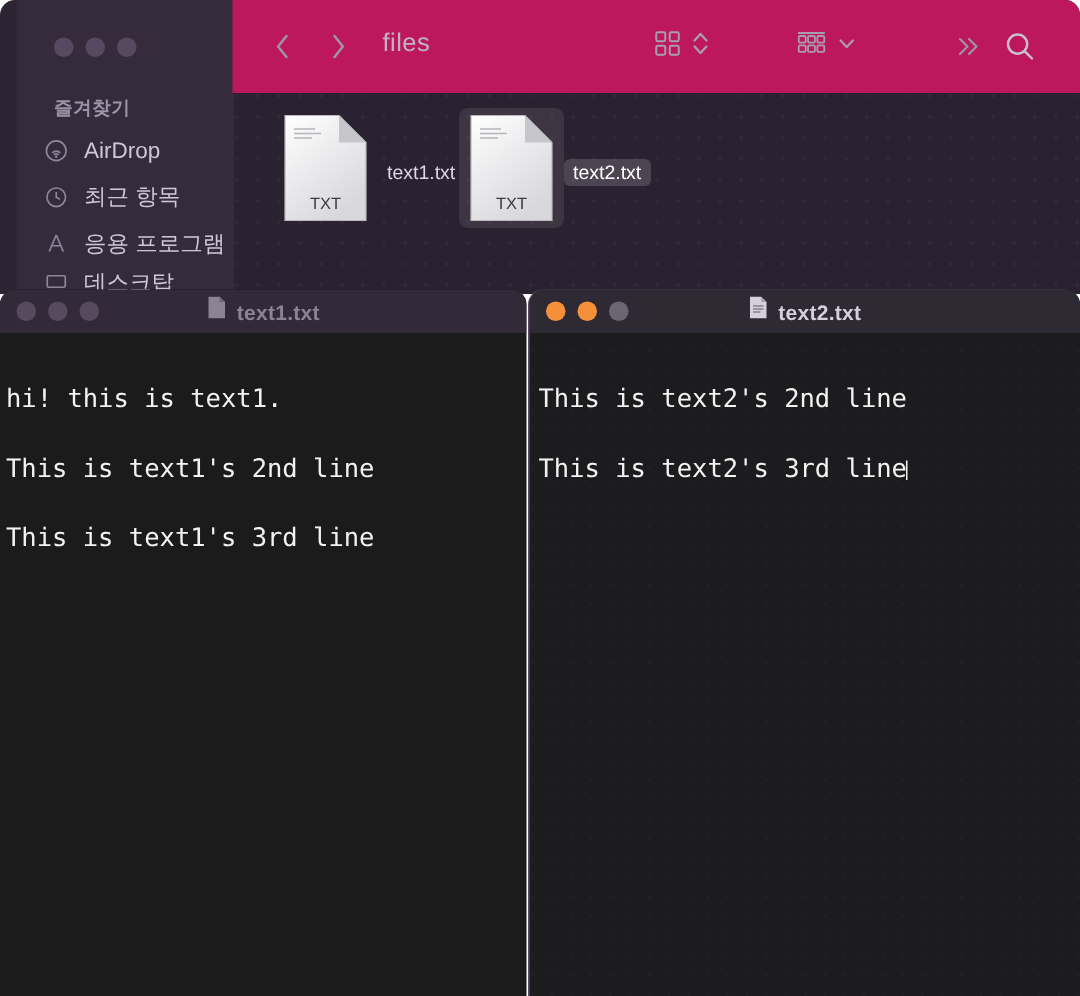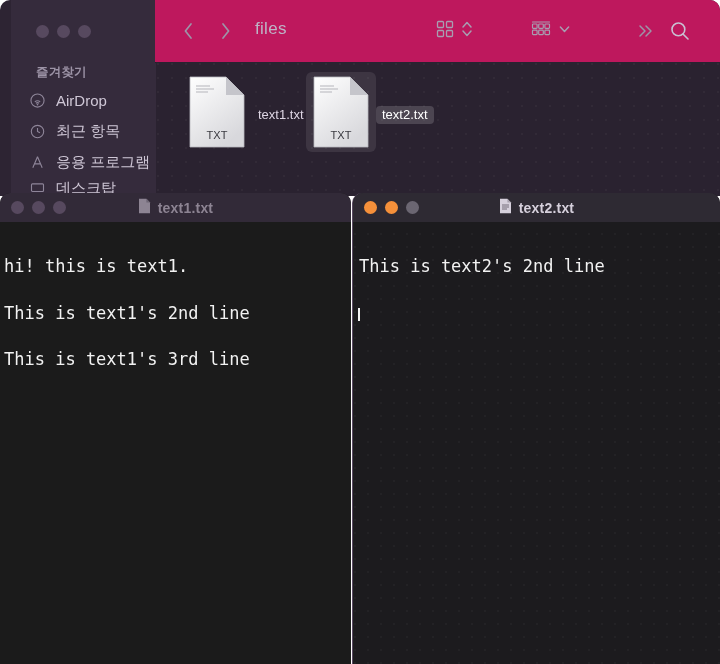--- a/index.html
+++ b/index.html
@@ -484,15 +484,15 @@
               <path d="M3 9 H10"></path>
               <path d="M3 11 H8"></path>
           </g>
         </svg>
       </span>
       <span class="editor-title-text">text2.txt</span>
     </div>
   </div>
   <div class="editor-body">
     <span class="editor-line">This is text2's 2nd line</span>
-    <span class="editor-line"><span class="text-caret"></span></span>
+    <span class="editor-line"><span>This is text2's 3rd line</span><span class="text-caret"></span></span>
   </div>
 </div>
 
 </body></html>

